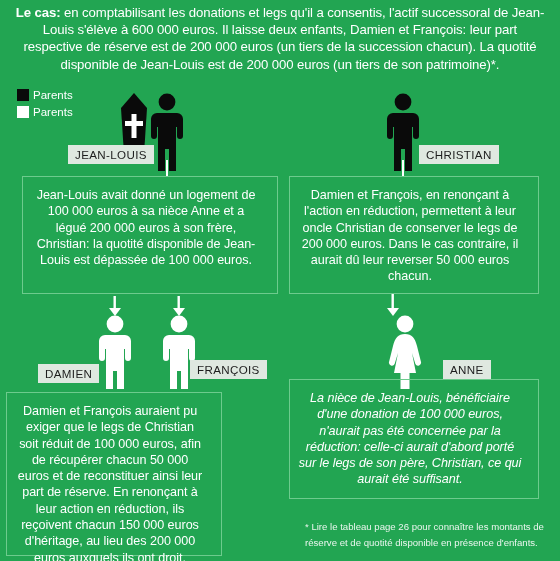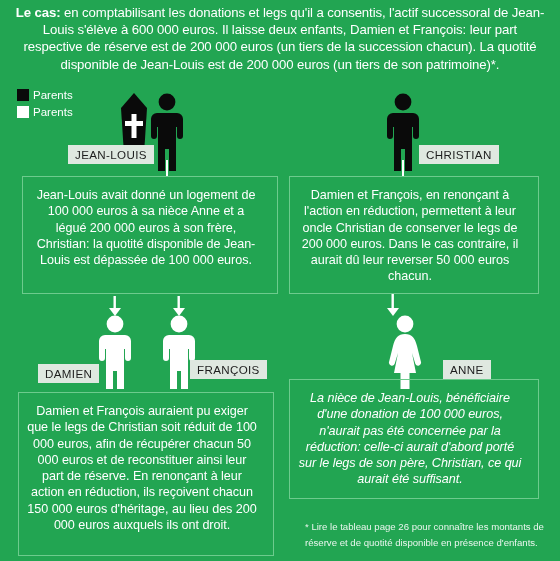--- a/index.html
+++ b/index.html
@@ -192,21 +192,21 @@
 
 <svg class="figure" style="left:386px; top:315px;" width="38" height="74" viewBox="0 0 38 74">
   <circle cx="19" cy="9" r="8.4" fill="#ffffff"></circle>
   <path d="M19 19 c7 0 10 4 12 12 l4 16 a3 3 0 0 1 -5.6 2 l-3.4 -11 l4 20 h-6.5 v28 h-9 v-28 h-6.5 l4 -20 l-3.4 11 a3 3 0 0 1 -5.6 -2 l4 -16 c2 -8 5 -12 12 -12 z" fill="#ffffff"></path>
 </svg>
 
 <div class="namebox" style="left:443px; top:360px;">
   <span>ANNE</span>
 </div>
 
-<div class="textbox" style="left:18px; top:392px; width:256px; height:164px;">
+<div class="textbox" style="left:6px; top:392px; width:216px; height:164px;">
   <span>Damien et François auraient pu exiger que le legs de Christian soit réduit de 100 000 euros, afin de récupérer chacun 50 000 euros et de reconstituer ainsi leur part de réserve. En renonçant à leur action en réduction, ils reçoivent chacun 150 000 euros d'héritage, au lieu des 200 000 euros auxquels ils ont droit.</span>
 </div>
 
 <div class="textbox" style="left:289px; top:379px; width:250px; height:120px;font-style:italic;">
   <span>La nièce de Jean-Louis, bénéficiaire d'une donation de 100 000 euros, n'aurait pas été concernée par la réduction: celle-ci aurait d'abord porté sur le legs de son père, Christian, ce qui aurait été suffisant.</span>
 </div>
 
 <div class="footnote">* Lire le tableau page 26 pour connaître les montants de réserve et de quotité disponible en présence d'enfants.</div>
 
 </body></html>

